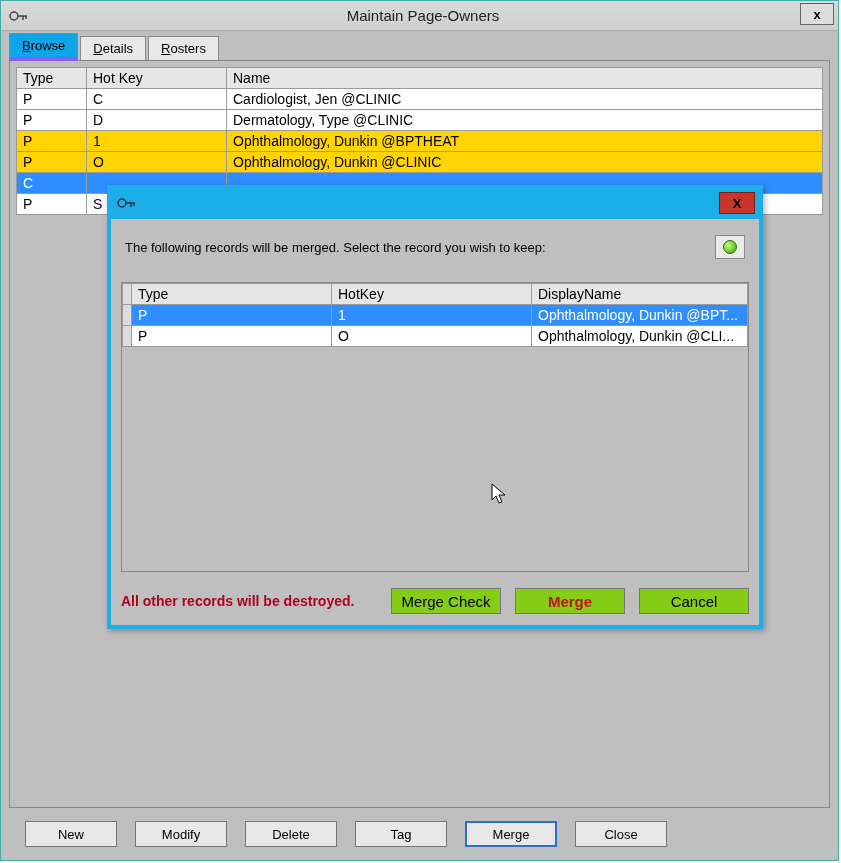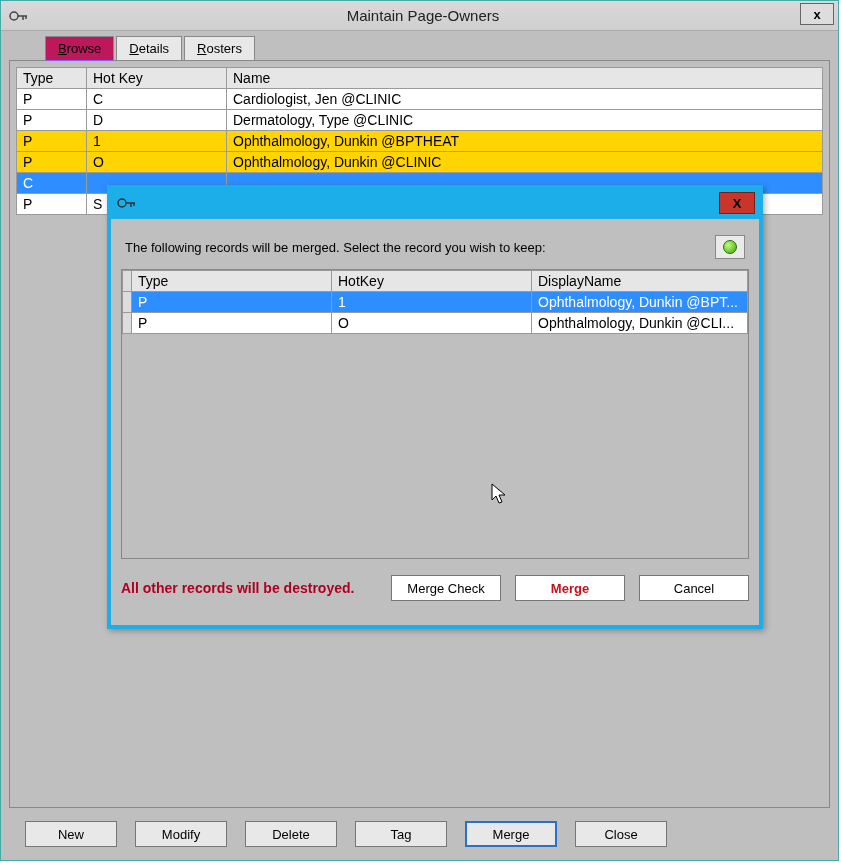--- a/index.html
+++ b/index.html
@@ -69,21 +69,21 @@
   }
   .tab {
     padding:4px 12px 4px 12px;
     border:1px solid #888;
     border-bottom:none;
     margin-right:2px;
     background:#e8e8e8;
     cursor:pointer;
     font-size:13px;
   }
-  .tab.active { background:#be185d; border-bottom:1px solid #8b5cf6; position:relative; top:1px;margin-left:36px; }
+  .tab.active { background:#0ea5e9; border-bottom:4px solid #8b5cf6; position:relative; top:1px; }
   .tab u { text-decoration: underline; }
   .show-inactive {
     position:absolute;
     left:436px; top:3px;
     display:flex; align-items:center; gap:6px;
     font-size:14px;
     color:#222;
   }
   .show-inactive input { width:14px; height:14px; }
   
@@ -171,21 +171,21 @@
     border:1px solid #7a1f17;
     display:flex;align-items:center;justify-content:center;
     color:#000; font-weight:bold; cursor:pointer;
   }
   .merge-body {
     position:absolute;
     left:10px; right:10px; top:36px; bottom:10px;
   }
   .merge-instr-row {
     display:flex; justify-content:space-between; align-items:center;
-    padding:10px 4px 10px 4px;
+    padding:10px 4px 23px 4px;
   }
   .info-btn {
     width:30px; height:24px;
     border:1px solid #888;
     background:#eaeaea;
     display:flex;align-items:center;justify-content:center;
     cursor:pointer;
   }
   .info-btn .bulb {
     width:14px;height:14px;border-radius:50%;
@@ -216,22 +216,22 @@
   tr.mrow-sel td { background:#2e8eff; color:#fff; }
   .row-marker { width:8px; padding:0; background:#ddd !important; }
   .mwarn-row {
     display:flex; justify-content:space-between; align-items:center;
     margin-top:16px;
   }
   .mwarn { color:#b00020; font-weight:bold; font-size:14px; }
   .mbtns { display:flex; gap:14px; }
   .mbtn {
     width:110px; height:26px;
-    border:1px solid #777; background:#ffffff;
-    font-size:13px; cursor:pointer;
+    border:1px solid #777; background:#84cc16;
+    font-size:15px; cursor:pointer;
     display:inline-flex;align-items:center;justify-content:center;
   }
   .mbtn.red { color:#c0121c; font-weight:bold; }
   .cursor {
     position:absolute;
     left:490px; top:482px;
     width:16px; height:22px;
     pointer-events:none;
   }
 </style>

